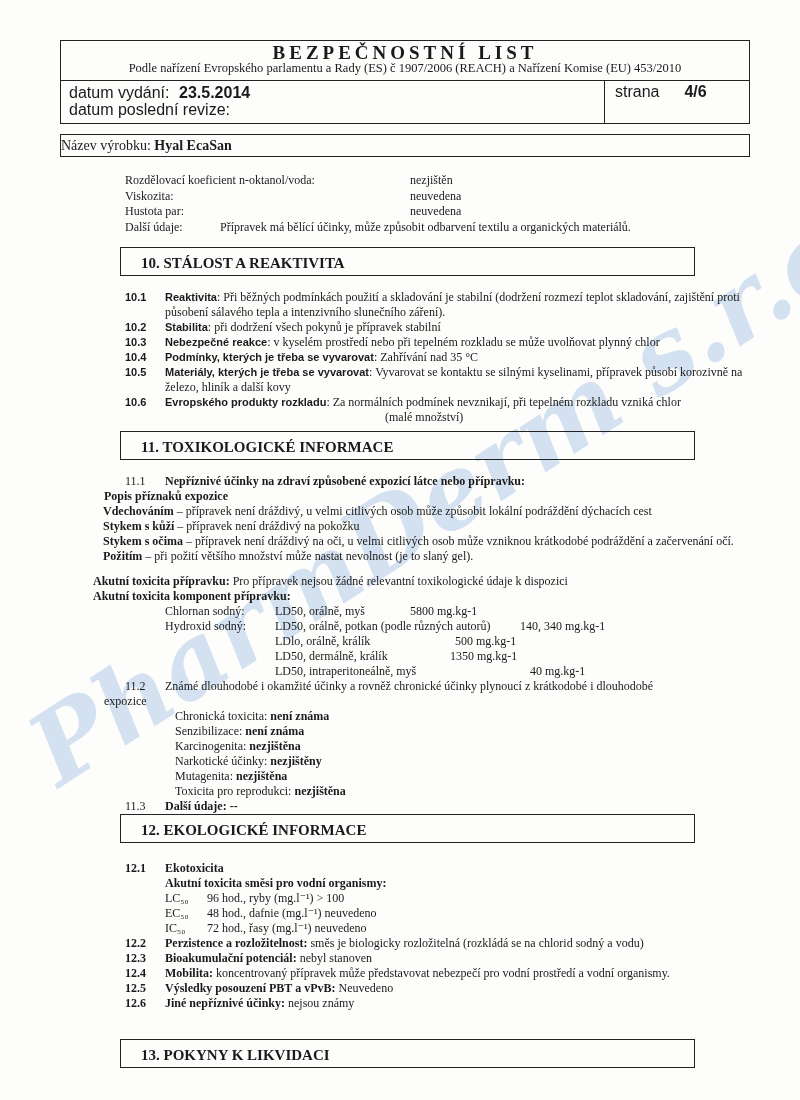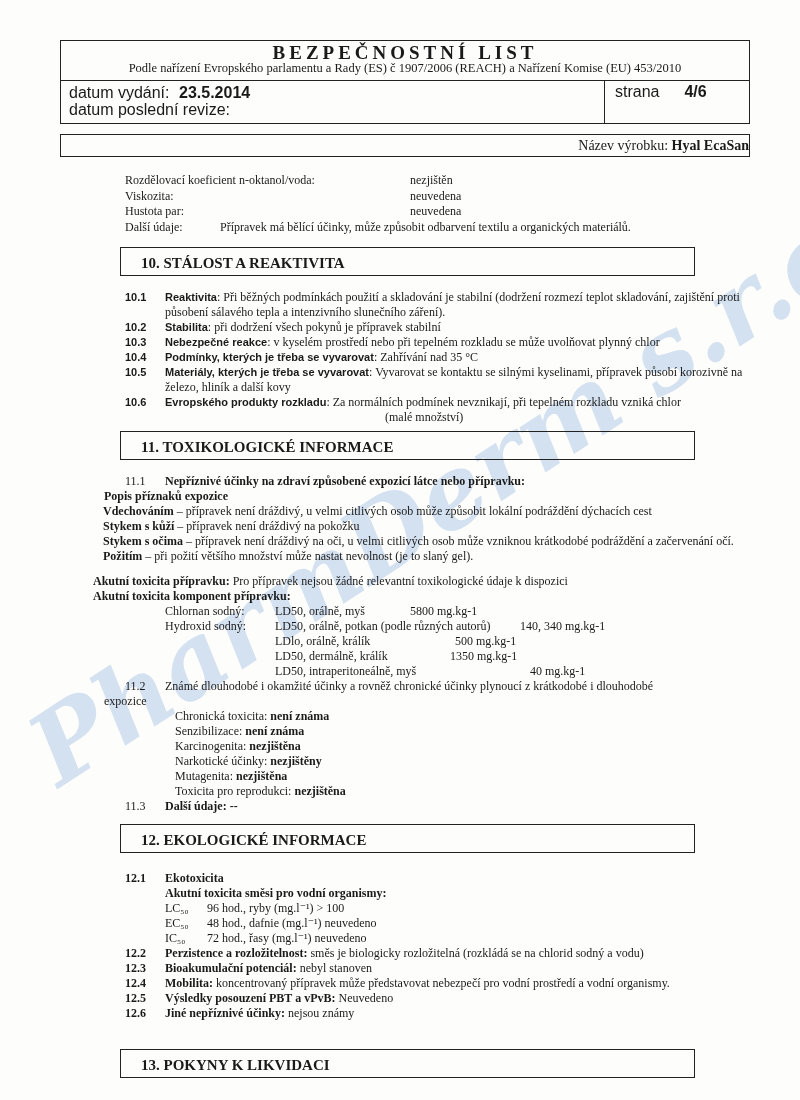--- a/index.html
+++ b/index.html
@@ -21,32 +21,32 @@
   
   .header-box{border:1.5px solid #222;}
   .title{ text-align:center;font-size:19px;font-weight:bold;letter-spacing:4px;padding-top:4px;}
   .subtitle{text-align:center;font-size:12.5px;padding:1px 0 4px;border-bottom:1px solid #222;}
   .date-row{display:flex;font-family:"Liberation Sans","DejaVu Sans",sans-serif;font-size:16px;}
   .date-left{flex:1;padding:3px 8px 5px;}
   .date-label{display:inline-block;width:110px;}
   .date-line{line-height:17px;}
   .date-right{width:145px;border-left:1px solid #222;padding:3px 10px 5px;box-sizing:border-box;}
   .page-num{margin-left:25px;}
-  .product-box{border:1.5px solid #222;margin-top:10px;text-align:right;font-size:14px;padding:3px 0;}
+  .product-box{border:1.5px solid #222;margin-top:10px;text-align:left;font-size:14px;padding:3px 0;}
 
   
   .props{margin:16px 0 0 65px;}
   .prop-row{line-height:15.5px;}
   .prop-label{display:inline-block;width:285px;}
   .prop-label.narrow{width:95px;}
 
   
   .section-box{border:1.5px solid #222;width:575px;margin-left:60px;padding:8px 0 4px 20px;
     font-size:15px;font-weight:bold;box-sizing:border-box;}
-  .mt12{margin-top:12px;} .mt6{margin-top:6px;} .mt10{margin-top:10px;} .mt28{margin-top:28px;}
+  .mt12{margin-top:12px;} .mt6{margin-top:6px;} .mt10{} .mt28{margin-top:28px;}
   .mb14{margin-bottom:14px;}
 
   
   .item{display:flex;margin-left:65px;}
   .inum{flex:0 0 40px;}
   .ibody{flex:1;}
   .s10 .inum,.s10 b{font-family:"Liberation Sans","DejaVu Sans",sans-serif;font-size:11px;font-weight:bold;}
   .s12 .inum{font-weight:bold;}
   .note-line{margin-left:325px;}
   .gap10{height:10px;} .gap4{height:4px;}

